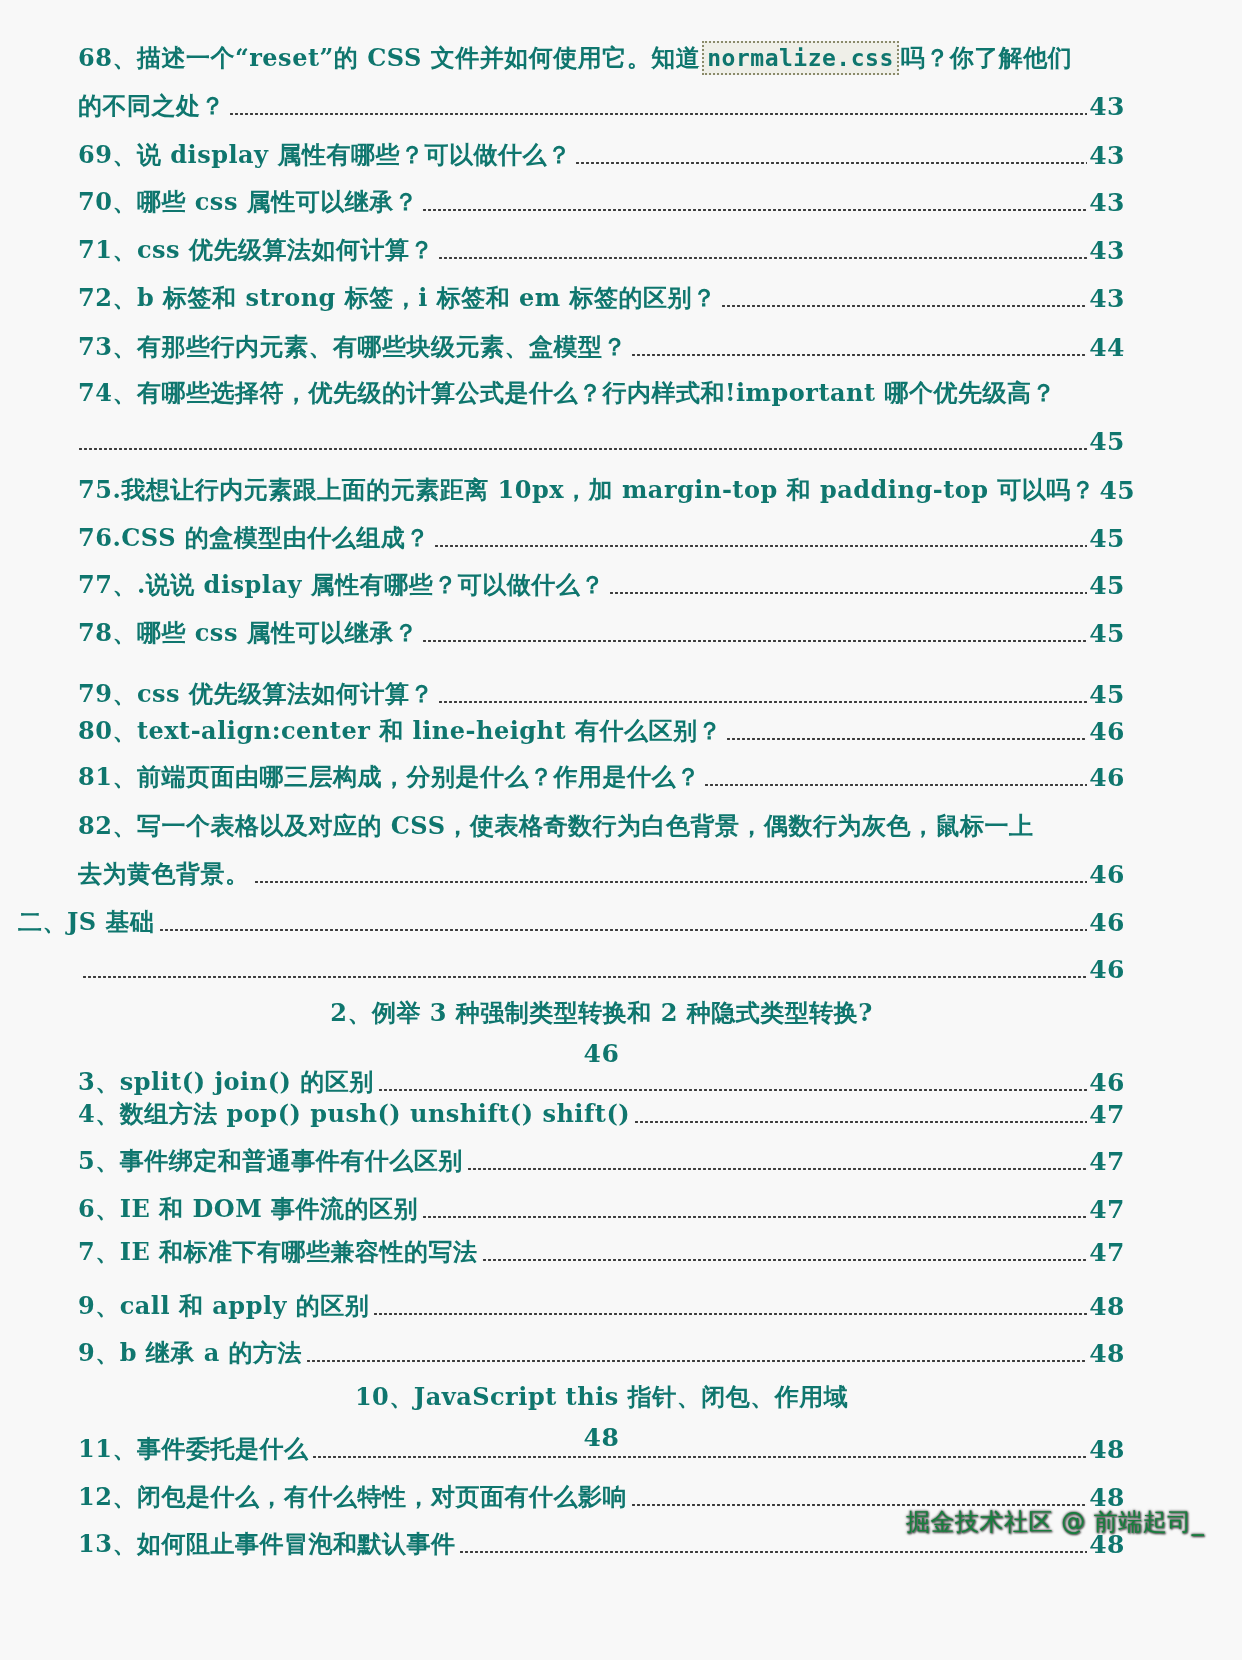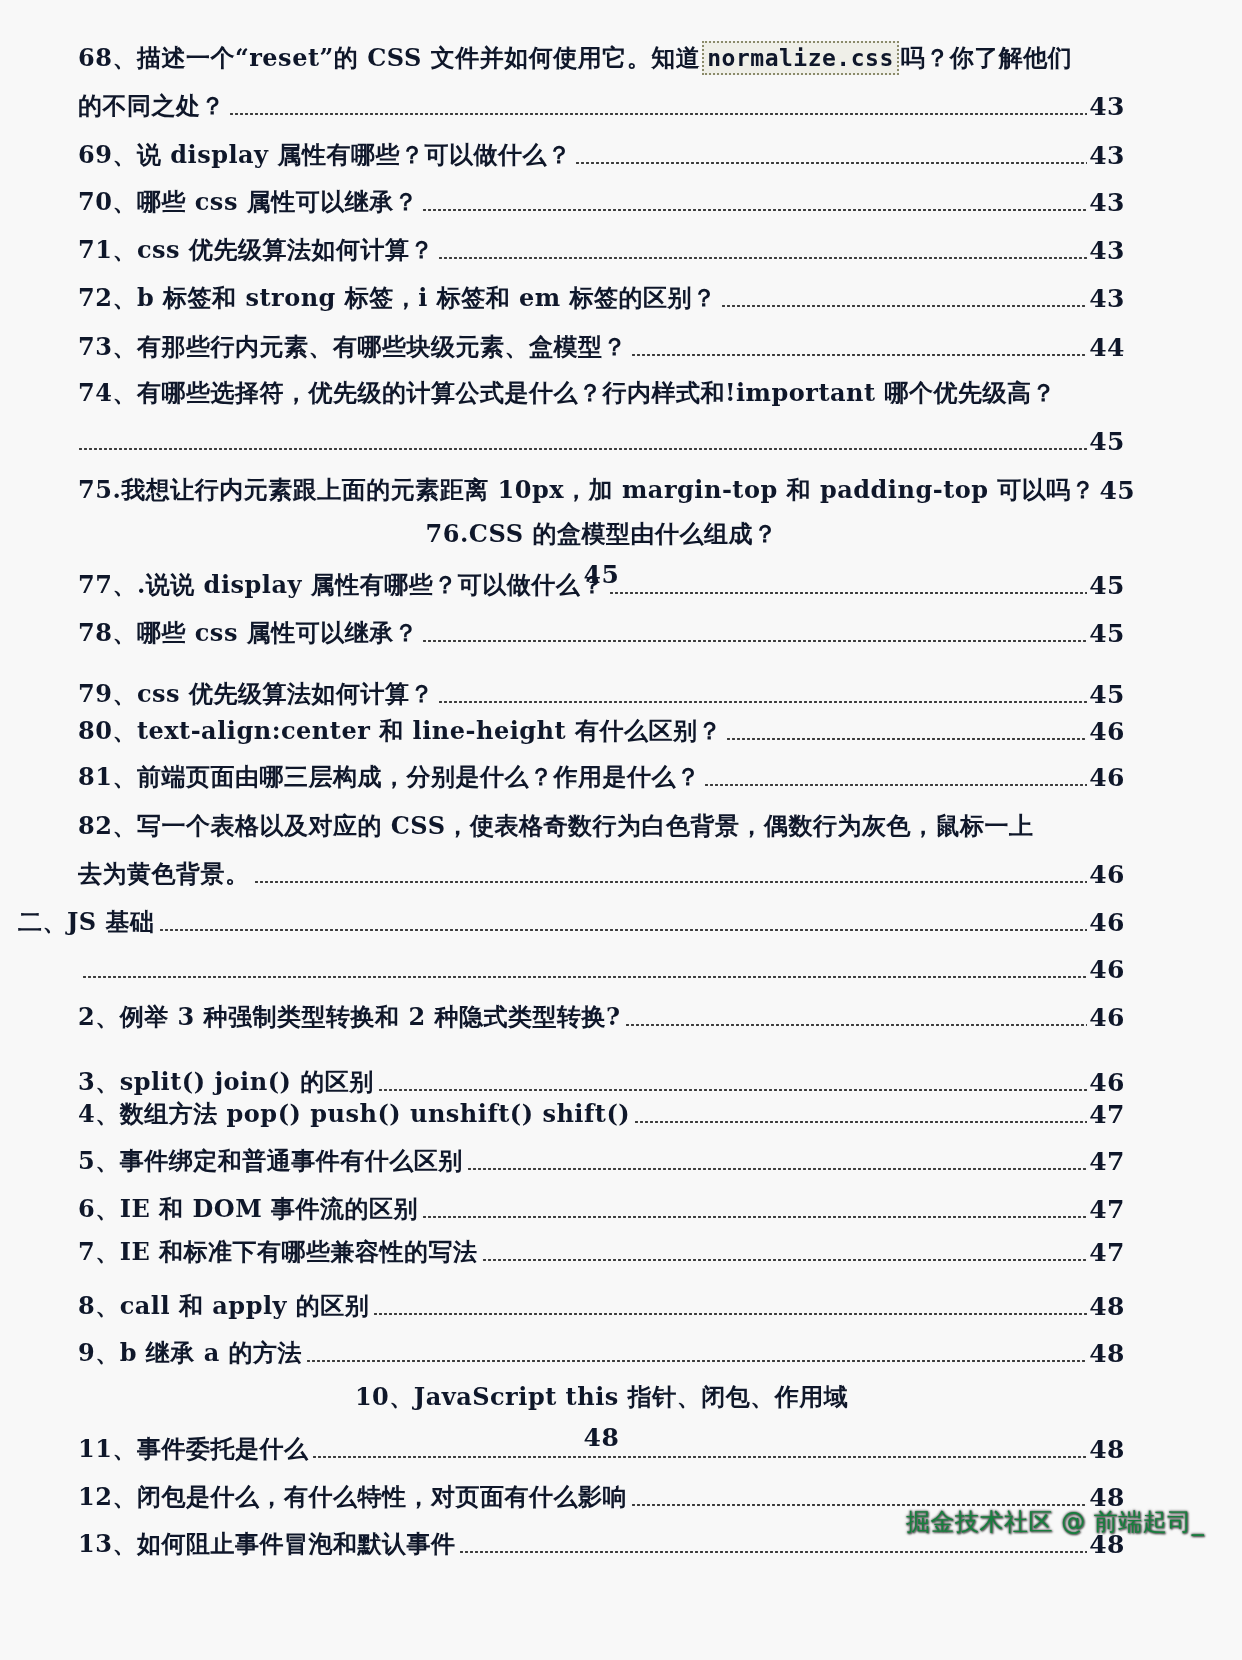--- a/index.html
+++ b/index.html
@@ -23,21 +23,21 @@
     }
     .line {
       position: absolute;
       height: 40px;
       display: flex;
       align-items: center;
       font-size: 24px;
       font-weight: bold;
       letter-spacing: 0.5px;
       white-space: nowrap;
-      color: #0f172a;
+      color: #0f766e;
     }
     .line.indent { left: 78px; }
     .line.section { left: 18px; }
     .line.full { right: 117px; }
     .text { flex: 0 0 auto; }
     .leader {
       flex: 1 1 auto;
       height: 4px;
       margin: 0 2px 0 4px;
       align-self: flex-end;
@@ -132,21 +132,21 @@
   <div class="line indent full" style="top:421px;">
     <span class="leader" style="margin-left:0;"></span>
     <span class="page">45</span>
   </div>
 
   <div class="line indent" style="top:470px;">
     <span class="text">75.我想让行内元素跟上面的元素距离 10px，加 margin-top 和 padding-top 可以吗？</span>
     <span class="page" style="min-width:0;margin-left:4px;">45</span>
   </div>
 
-  <div class="line indent full" style="top:518px;flex-direction:column;">
+  <div class="line indent full" style="top:518px;">
     <span class="text">76.CSS 的盒模型由什么组成？</span>
     <span class="leader"></span>
     <span class="page">45</span>
   </div>
 
   <div class="line indent full" style="top:565px;">
     <span class="text">77、.说说 display 属性有哪些？可以做什么？</span>
     <span class="leader"></span>
     <span class="page">45</span>
   </div>
@@ -189,21 +189,21 @@
     <span class="text">二、JS 基础</span>
     <span class="leader"></span>
     <span class="page">46</span>
   </div>
 
   <div class="line indent full" style="top:949px;">
     <span class="leader"></span>
     <span class="page">46</span>
   </div>
 
-  <div class="line indent full" style="top:997px;">
+  <div class="line indent full" style="top:997px;flex-direction:column;">
     <span class="text">2、例举 3 种强制类型转换和 2 种隐式类型转换?</span>
     <span class="leader"></span>
     <span class="page">46</span>
   </div>
 
   <div class="line indent full" style="top:1062px;">
     <span class="text">3、split() join() 的区别</span>
     <span class="leader"></span>
     <span class="page">46</span>
   </div>
@@ -226,21 +226,21 @@
     <span class="page">47</span>
   </div>
 
   <div class="line indent full" style="top:1232px;">
     <span class="text">7、IE 和标准下有哪些兼容性的写法</span>
     <span class="leader"></span>
     <span class="page">47</span>
   </div>
 
   <div class="line indent full" style="top:1286px;">
-    <span class="text">8、call 和 apply 的区别</span>
+    <span class="text">9、call 和 apply 的区别</span>
     <span class="leader"></span>
     <span class="page">48</span>
   </div>
 
   <div class="line indent full" style="top:1333px;">
     <span class="text">9、b 继承 a 的方法</span>
     <span class="leader"></span>
     <span class="page">48</span>
   </div>
 

